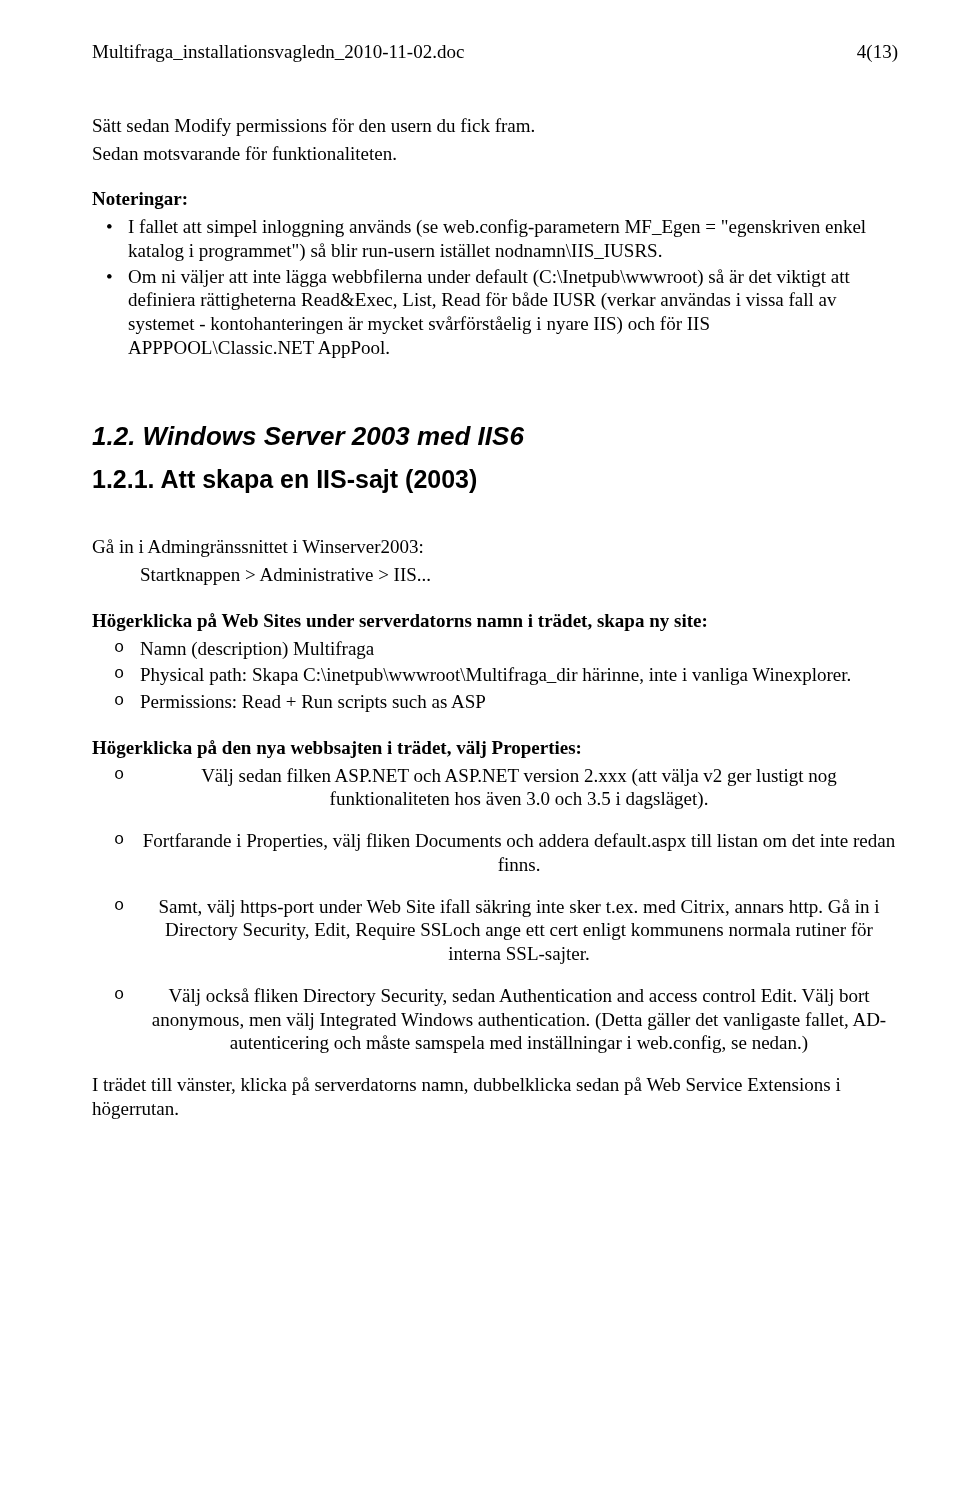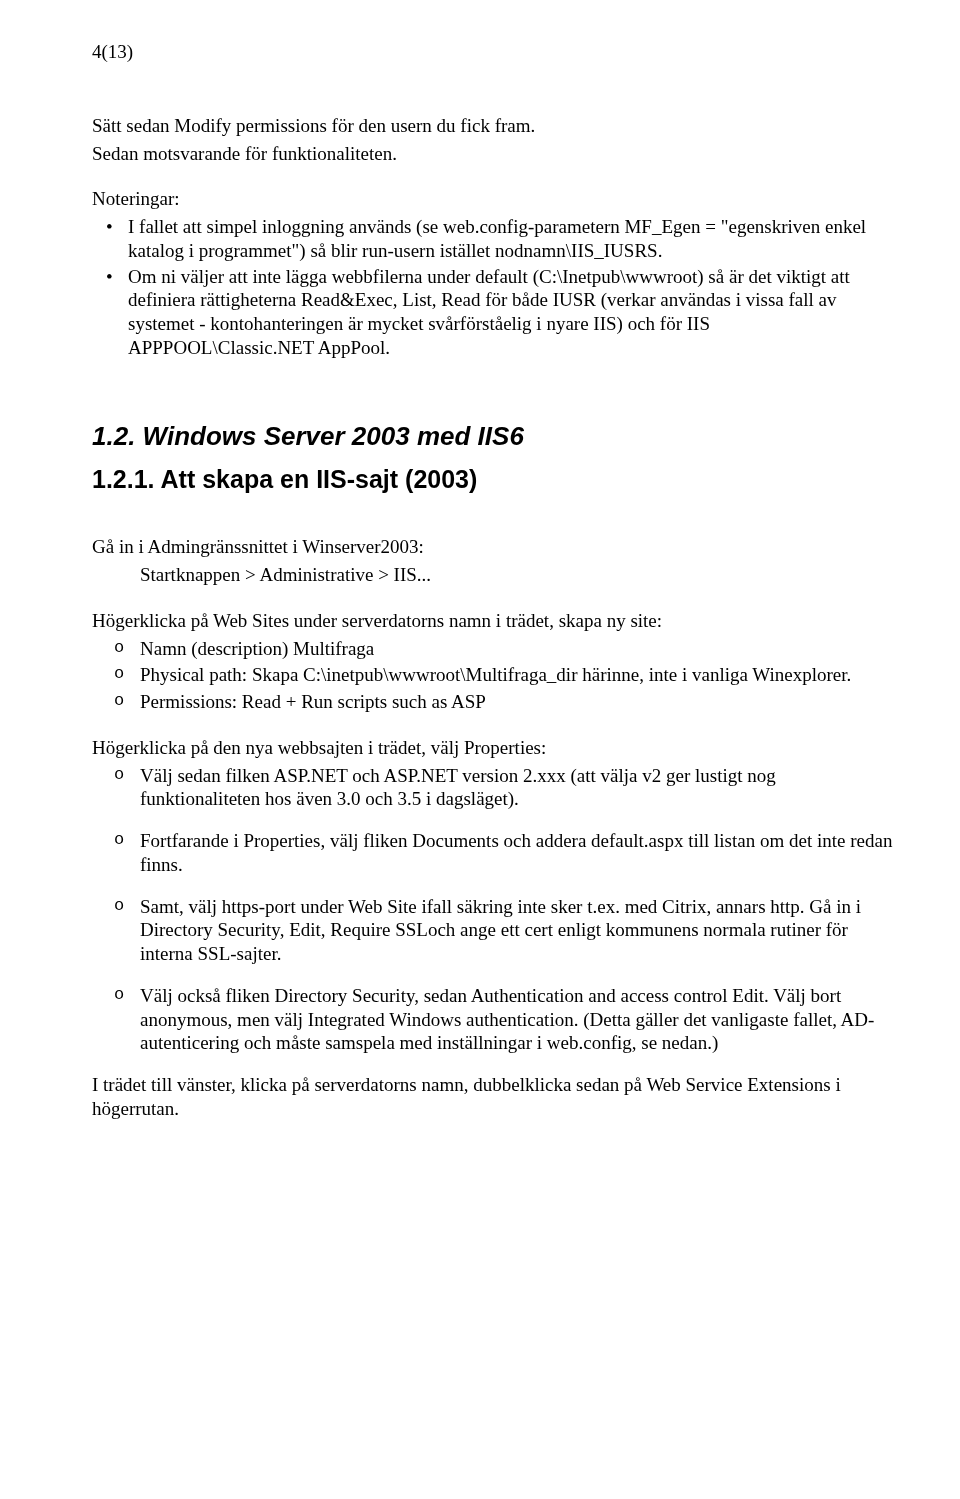--- a/index.html
+++ b/index.html
@@ -16,20 +16,21 @@
   .header {
     display: flex;
     justify-content: space-between;
     margin-bottom: 50px;
   }
   .para {
     margin: 0 0 4px 0;
   }
   .section-gap {
     margin-top: 22px;
+    font-weight: bold;
   }
   ul.bullets {
     list-style: none;
     padding: 0;
     margin: 2px 0 0 0;
   }
   ul.bullets > li {
     position: relative;
     padding-left: 36px;
     margin: 0 0 2px 0;
@@ -76,20 +77,21 @@
     font-size: 17px;
   }
   ul.olist.spaced > li {
     margin: 0 0 18px 0;
   }
 </style>
 </head>
 <body>
 
 <div class="header">
+  <span>Multifraga_installationsvagledn_2010-11-02.doc</span>
   <span>4(13)</span>
 </div>
 
 <p class="para">Sätt sedan Modify permissions för den usern du fick fram.</p>
 <p class="para">Sedan motsvarande för funktionaliteten.</p>
 
 <p class="para section-gap">Noteringar:</p>
 <ul class="bullets">
   <li>I fallet att simpel inloggning används (se web.config-parametern MF_Egen = "egenskriven enkel katalog i programmet") så blir run-usern istället nodnamn\IIS_IUSRS.</li>
   <li>Om ni väljer att inte lägga webbfilerna under default (C:\Inetpub\wwwroot) så är det viktigt att definiera rättigheterna Read&amp;Exec, List, Read för både IUSR (verkar användas i vissa fall av systemet - kontohanteringen är mycket svårförståelig i nyare IIS) och för IIS APPPOOL\Classic.NET AppPool.</li>
@@ -102,20 +104,20 @@
 <p class="para indent">Startknappen &gt; Administrative &gt; IIS...</p>
 
 <p class="para section-gap">Högerklicka på Web Sites under serverdatorns namn i trädet, skapa ny site:</p>
 <ul class="olist">
   <li>Namn (description) Multifraga</li>
   <li>Physical path: Skapa C:\inetpub\wwwroot\Multifraga_dir härinne, inte i vanliga Winexplorer.</li>
   <li>Permissions: Read + Run scripts such as ASP</li>
 </ul>
 
 <p class="para section-gap">Högerklicka på den nya webbsajten i trädet, välj Properties:</p>
-<ul class="olist spaced" style="margin-top:2px;">
+<ul class="olist spaced" style="margin-top:2px;text-align:center;">
   <li>Välj sedan filken ASP.NET och ASP.NET version 2.xxx (att välja v2 ger lustigt nog funktionaliteten hos även 3.0 och 3.5 i dagsläget).</li>
   <li>Fortfarande i Properties, välj fliken Documents och addera default.aspx till listan om det inte redan finns.</li>
   <li>Samt, välj https-port under Web Site ifall säkring inte sker t.ex. med Citrix, annars http. Gå in i Directory Security, Edit, Require SSLoch ange ett cert enligt kommunens normala rutiner för interna SSL-sajter.</li>
   <li>Välj också fliken Directory Security, sedan Authentication and access control Edit. Välj bort anonymous, men välj Integrated Windows authentication. (Detta gäller det vanligaste fallet, AD-autenticering och måste samspela med inställningar i web.config, se nedan.)</li>
 </ul>
 
 <p class="para">I trädet till vänster, klicka på serverdatorns namn, dubbelklicka sedan på Web Service Extensions i högerrutan.</p>
 
 </body></html>

